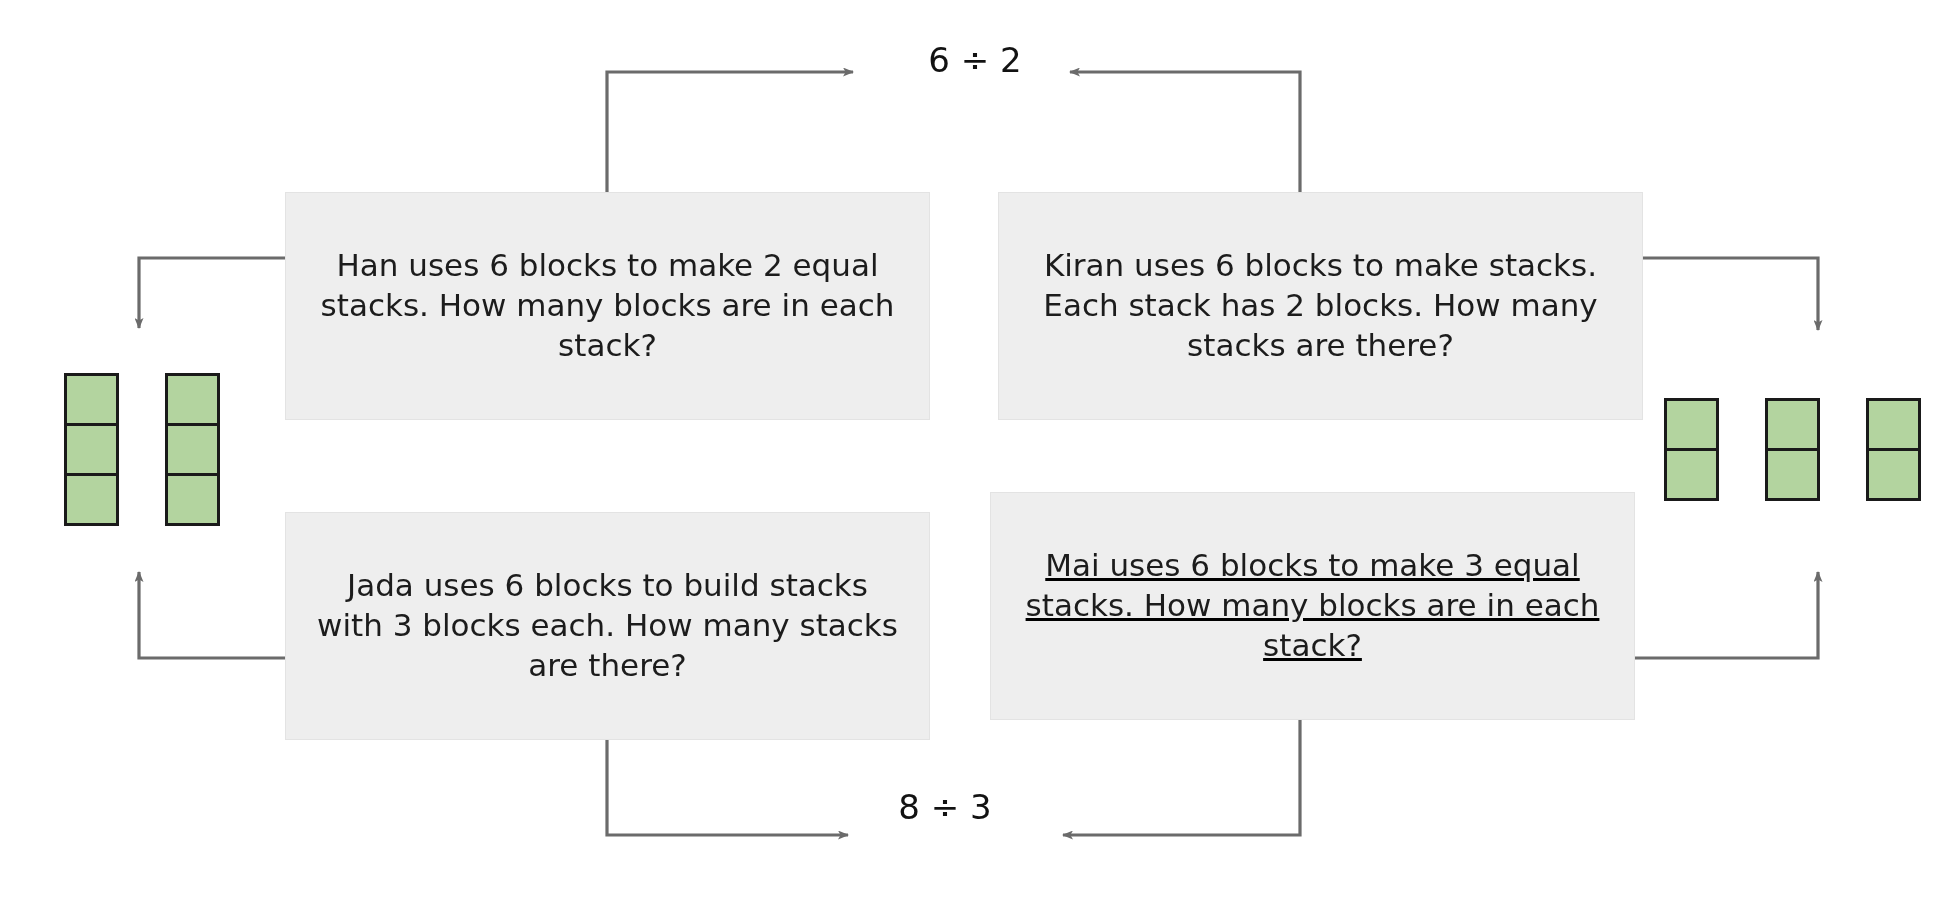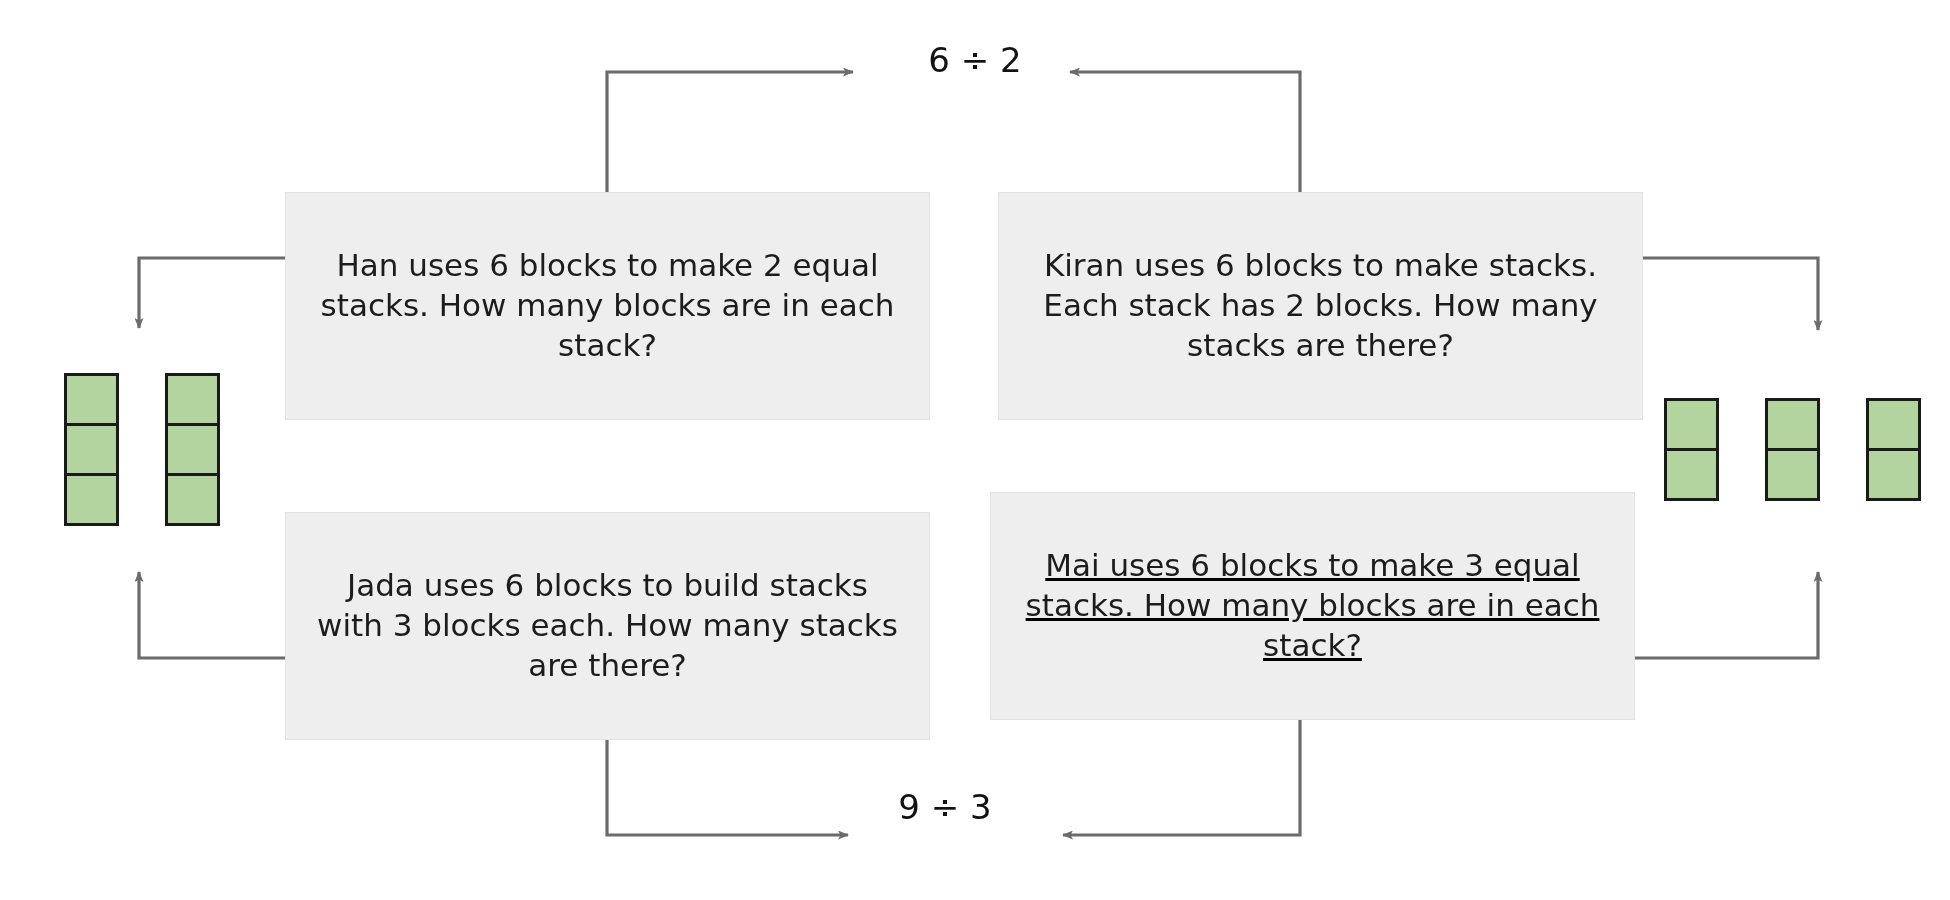--- a/index.html
+++ b/index.html
@@ -95,21 +95,21 @@
       <path d="M 1635,258 L 1818,258 L 1818,330" marker-end="url(#ah-d)"></path>
       <path d="M 1635,658 L 1818,658 L 1818,572" marker-end="url(#ah-u)"></path>
     </g>
   </svg>
 
   <div class="expr" style="left:975px; top:40px; transform:translateX(-50%);">
     <span>6 ÷ 2</span>
   </div>
 
   <div class="expr" style="left:945px; top:787px; transform:translateX(-50%);">
-    <span>9 ÷ 3</span>
+    <span>8 ÷ 3</span>
   </div>
 
   <div class="card" style="left:285px; top:192px; width:645px; height:228px;">
     <p>Han uses 6 blocks to make 2 equal stacks. How many blocks are in each stack?</p>
   </div>
 
   <div class="card" style="left:990px; top:192px; width:645px; height:228px;margin-left:8px;">
     <p>Kiran uses 6 blocks to make stacks. Each stack has 2 blocks. How many stacks are there?</p>
   </div>
 

